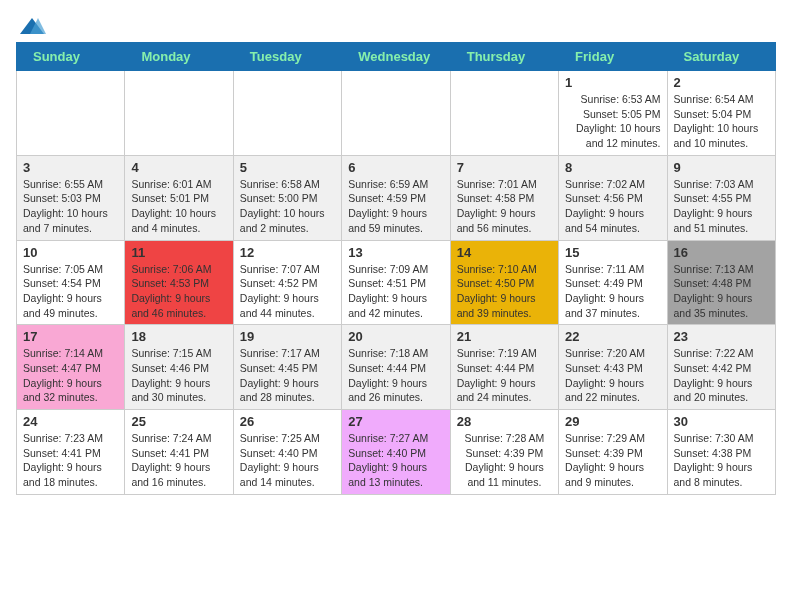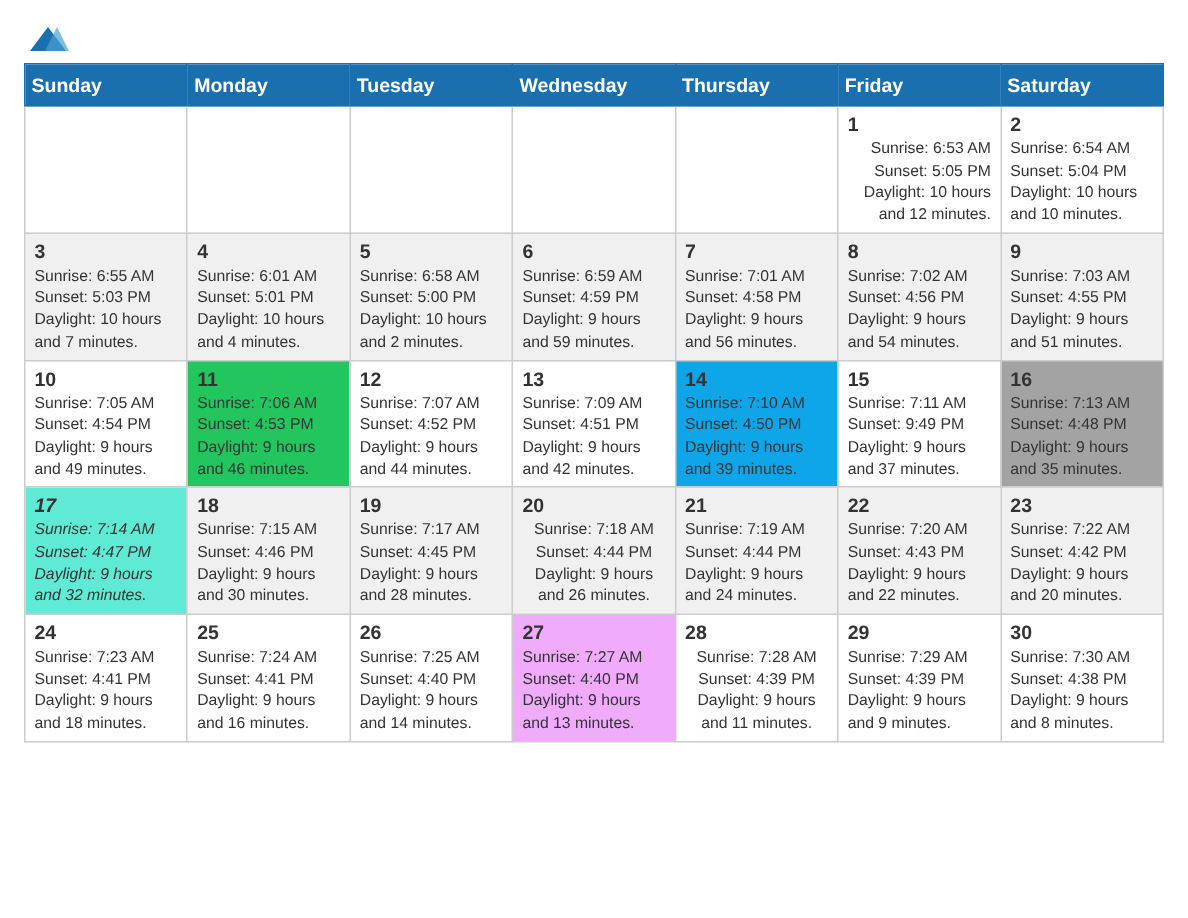--- a/index.html
+++ b/index.html
@@ -50,23 +50,23 @@
       font-size: 14px;
       color: #555;
     }
     .calendar {
       width: 100%;
       border-collapse: collapse;
       border: 1px solid #ccc;
     }
     .calendar th {
       background-color: #1a6faf;
-      color: #ffffff;
+      color: #86efac;
       text-align: left;
-      padding: 6px 4px;
+      padding: 6px 16px;
       font-size: 13px;
       font-weight: bold;
       border: 1px solid #1a6faf;
     }
     .calendar td {
       vertical-align: top;
       padding: 4px 6px;
       border: 1px solid #ccc;
       width: calc(100% / 7);
       min-height: 80px;
@@ -197,79 +197,79 @@
 Daylight: 9 hours and 51 minutes.</div>
         </td>
       </tr>
       <tr>
         <td style="background-color: rgb(255, 255, 255);">
           <span class="day-number">10</span>
           <div class="day-info" style="white-space: pre-line;">Sunrise: 7:05 AM
 Sunset: 4:54 PM
 Daylight: 9 hours and 49 minutes.</div>
         </td>
-        <td style="background-color: #22c55e;">
+        <td style="background-color: #ef4444;">
           <span class="day-number">11</span>
           <div class="day-info" style="white-space: pre-line;">Sunrise: 7:06 AM
 Sunset: 4:53 PM
 Daylight: 9 hours and 46 minutes.</div>
         </td>
         <td style="background-color: rgb(255, 255, 255);">
           <span class="day-number">12</span>
           <div class="day-info" style="white-space: pre-line;">Sunrise: 7:07 AM
 Sunset: 4:52 PM
 Daylight: 9 hours and 44 minutes.</div>
         </td>
         <td style="background-color: rgb(255, 255, 255);">
           <span class="day-number">13</span>
           <div class="day-info" style="white-space: pre-line;">Sunrise: 7:09 AM
 Sunset: 4:51 PM
 Daylight: 9 hours and 42 minutes.</div>
         </td>
-        <td style="background-color: #0ea5e9; margin-top: 29px;">
+        <td style="background-color: #eab308; margin-top: 29px;">
           <span class="day-number">14</span>
           <div class="day-info" style="white-space: pre-line;">Sunrise: 7:10 AM
 Sunset: 4:50 PM
 Daylight: 9 hours and 39 minutes.</div>
         </td>
         <td style="background-color: rgb(255, 255, 255);">
           <span class="day-number">15</span>
           <div class="day-info" style="white-space: pre-line;">Sunrise: 7:11 AM
-Sunset: 9:49 PM
+Sunset: 4:49 PM
 Daylight: 9 hours and 37 minutes.</div>
         </td>
         <td style="background-color: #a3a3a3;">
           <span class="day-number">16</span>
           <div class="day-info" style="white-space: pre-line;">Sunrise: 7:13 AM
 Sunset: 4:48 PM
 Daylight: 9 hours and 35 minutes.</div>
         </td>
       </tr>
       <tr>
-        <td style="background-color: #5eead4; font-style: italic;">
+        <td style="background-color: #f9a8d4;">
           <span class="day-number">17</span>
           <div class="day-info" style="white-space: pre-line;">Sunrise: 7:14 AM
 Sunset: 4:47 PM
 Daylight: 9 hours and 32 minutes.</div>
         </td>
         <td style="background-color: rgb(240, 240, 240);">
           <span class="day-number">18</span>
           <div class="day-info" style="white-space: pre-line;">Sunrise: 7:15 AM
 Sunset: 4:46 PM
 Daylight: 9 hours and 30 minutes.</div>
         </td>
         <td style="background-color: rgb(240, 240, 240);">
           <span class="day-number">19</span>
           <div class="day-info" style="white-space: pre-line;">Sunrise: 7:17 AM
 Sunset: 4:45 PM
 Daylight: 9 hours and 28 minutes.</div>
         </td>
         <td style="background-color: rgb(240, 240, 240);">
           <span class="day-number">20</span>
-          <div class="day-info" style="white-space: pre-line; text-align: center;">Sunrise: 7:18 AM
+          <div class="day-info" style="white-space: pre-line;">Sunrise: 7:18 AM
 Sunset: 4:44 PM
 Daylight: 9 hours and 26 minutes.</div>
         </td>
         <td style="background-color: rgb(240, 240, 240);">
           <span class="day-number">21</span>
           <div class="day-info" style="white-space: pre-line;">Sunrise: 7:19 AM
 Sunset: 4:44 PM
 Daylight: 9 hours and 24 minutes.</div>
         </td>
         <td style="background-color: rgb(240, 240, 240);">

